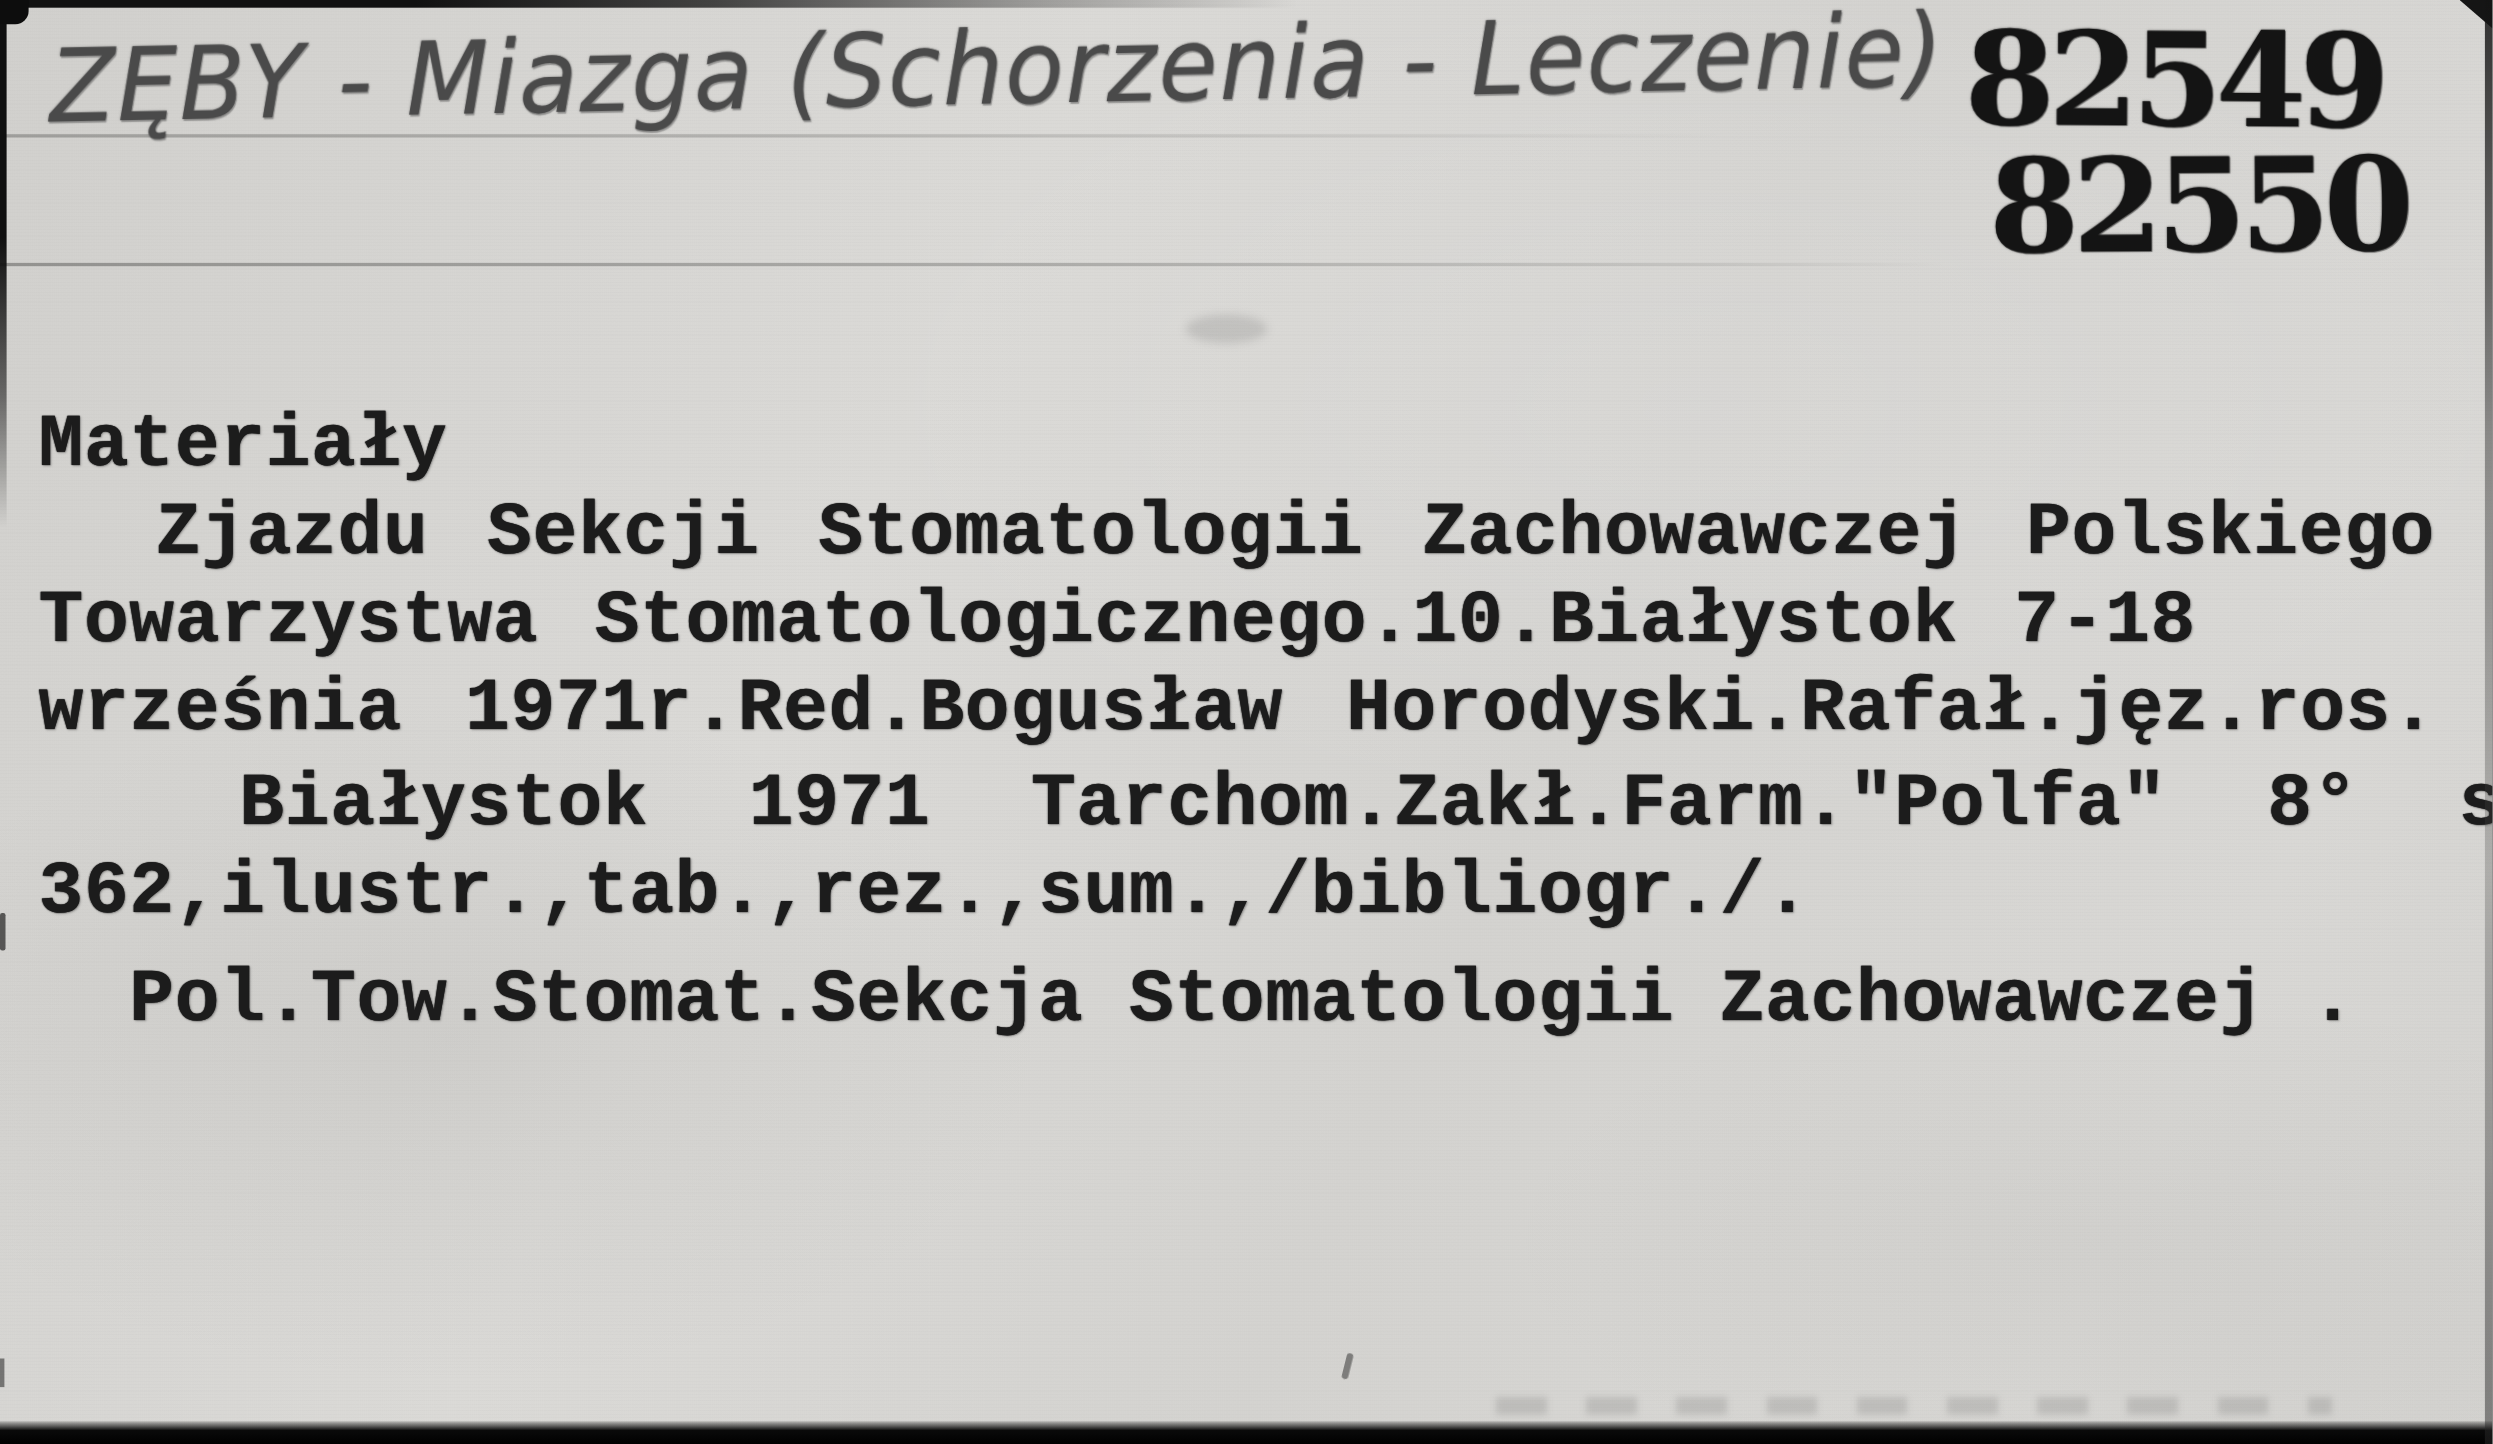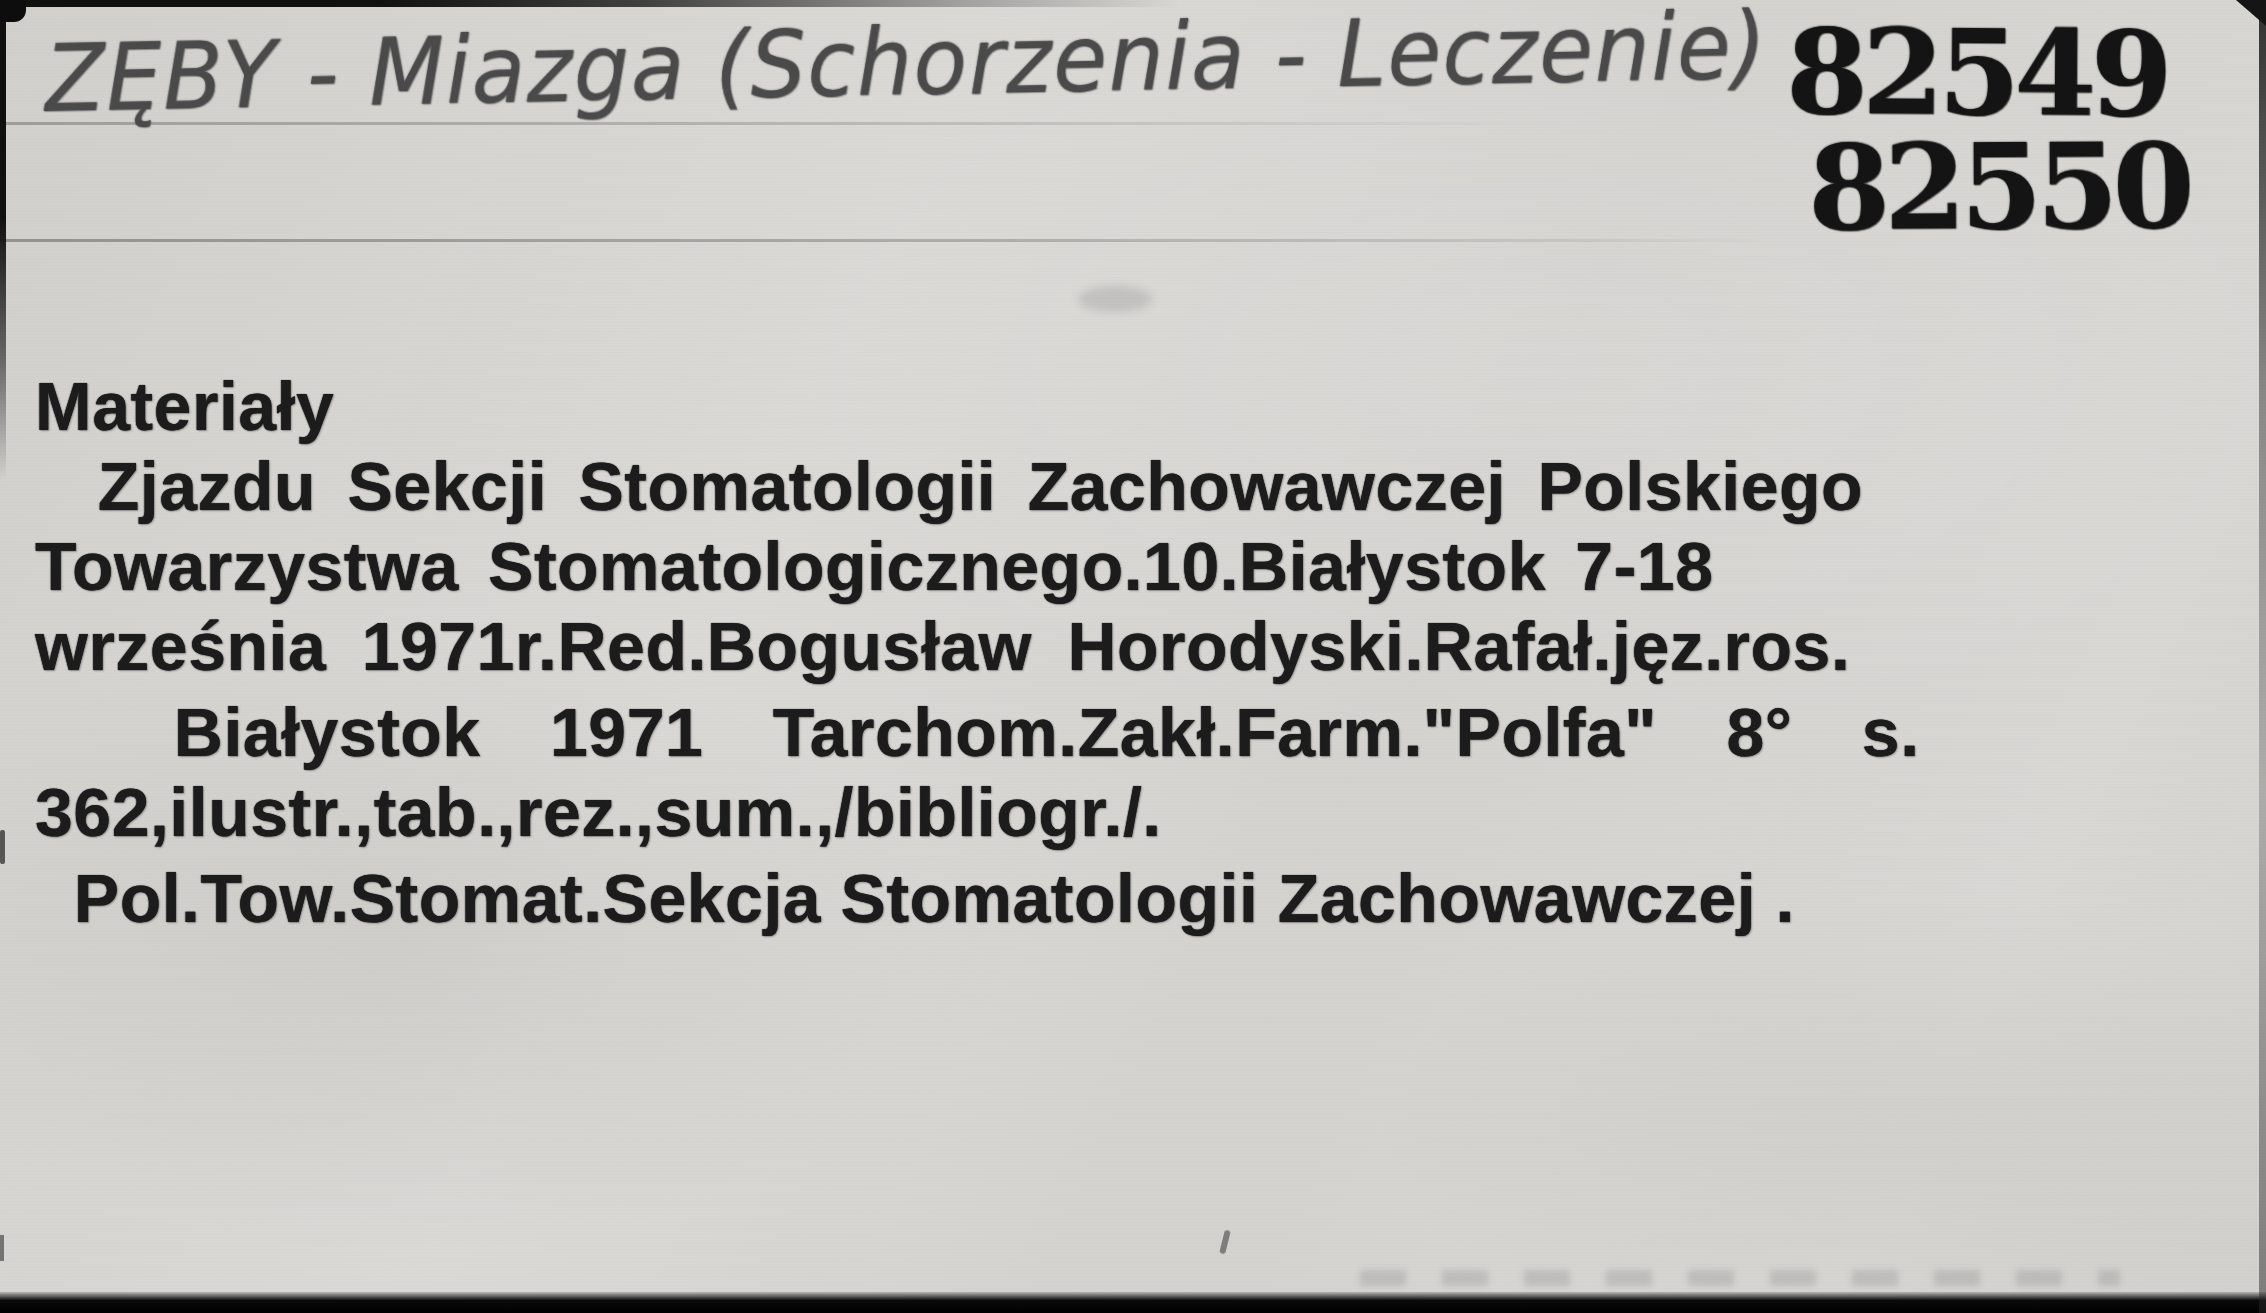--- a/index.html
+++ b/index.html
@@ -40,30 +40,30 @@
     text-shadow:0 0 2px rgba(0,0,0,0.7),1px 1px 0 rgba(0,0,0,0.35);
     filter:blur(0.3px);
     z-index:5;
   }
   #stamp1{left:1786px;top:14px;transform:rotate(0.4deg);}
   #stamp2{left:1808px;top:128px;transform:rotate(-0.3deg);}
   
   #body-block{position:absolute;left:35px;top:366px;width:2220px;z-index:4;}
   .bl{
     height:80px;line-height:80px;white-space:pre;
-    font-family:Liberation Sans, sans-serif;
+    font-family:Liberation Mono, monospace;
     font-weight:700;font-size:68px;letter-spacing:0.5px;color:#1c1c1c;
     text-shadow:0 0 1px rgba(10,10,10,0.9),1px 1px 2px rgba(30,30,30,0.35),-1px 0 1px rgba(30,30,30,0.2);
     filter:blur(0.4px);
   }
   .bl2{word-spacing:12px;}
   .bl3{word-spacing:10px;}
   .bl4{word-spacing:16px;}
   .bl6{word-spacing:50px;margin-top:6px;}
-  .bl8{margin-top:6px;}
+  .bl8{margin-top:18px;}
   
   .edge{position:absolute;pointer-events:none;z-index:10;}
   #edge-bottom{left:0;right:0;bottom:0;height:21px;
     background:linear-gradient(180deg,rgba(10,10,10,0.15),#0a0a0a 40%,#000);}
   #edge-top{left:0;top:0;width:1180px;height:7px;
     background:linear-gradient(90deg,#111 0 32%,rgba(17,17,17,0.75) 55%,rgba(17,17,17,0.3) 80%,transparent);}
   #edge-top-right{right:0;top:0;width:30px;height:26px;background:#151515;
     clip-path:polygon(100% 0,0 0,100% 100%);}
   #edge-left{left:0;top:0;width:6px;height:480px;
     background:linear-gradient(180deg,#101010 0 45%,rgba(16,16,16,0.55) 75%,transparent);}

